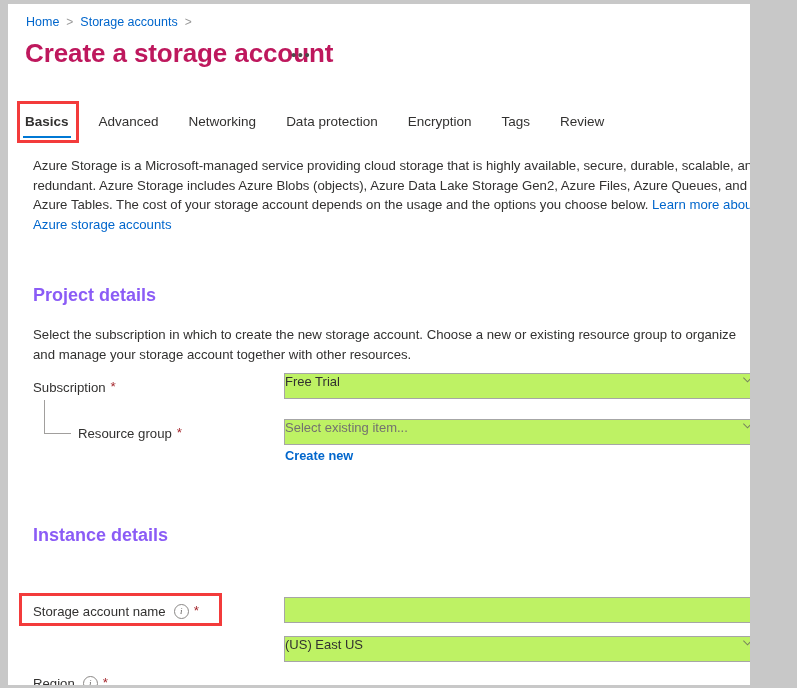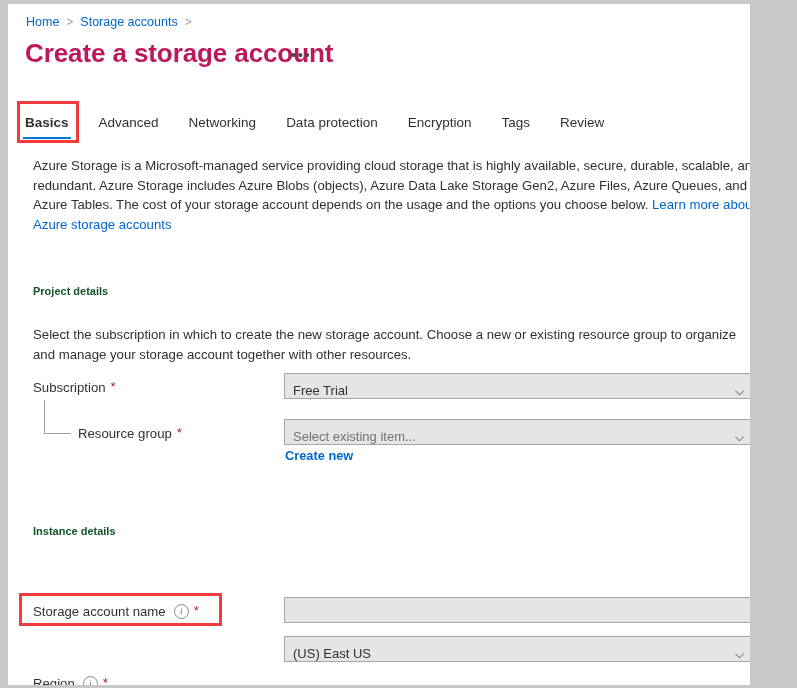--- a/index.html
+++ b/index.html
@@ -74,23 +74,23 @@
     color: #4a4a4a;
     letter-spacing: 1.5px;
     line-height: 14px;
     cursor: pointer;
   }
 
   
   .tabstrip {
     position: absolute;
     left: 17px;
-    top: 108px;
+    top: 100px;
     display: flex;
-    align-items: flex-start;
+    align-items: flex-end;
     height: 34px;
   }
   .tab {
     position: relative;
     font-size: 13.5px;
     color: #323130;
     padding: 3px 0 9px 0;
     margin-right: 30px;
     cursor: pointer;
     white-space: nowrap;
@@ -130,23 +130,23 @@
   }
   .inline-link {
     color: #0066cc;
     text-decoration: none;
     cursor: pointer;
   }
 
   .section-head {
     position: absolute;
     left: 25px;
-    font-size: 11px;
+    font-size: 18px;
     font-weight: 700;
-    color: #14532d;
+    color: #8b5cf6;
   }
   #head-project  { top: 281px; }
   #head-instance { top: 521px; }
 
   .section-desc {
     position: absolute;
     left: 25px;
     width: 725px;
     font-size: 13.2px;
     line-height: 19.5px;
@@ -206,24 +206,24 @@
   }
 
   
   .control {
     position: absolute;
     left: 276px;
     width: 470px;
     height: 26px;
     box-sizing: border-box;
     border: 1px solid #a6a6a6;
-    background: #e5e5e5;
+    background: #bef264;
     display: flex;
-    align-items: flex-end;
-    padding: 0 8px;
+    align-items: flex-start;
+    padding: 0 0;
     font-size: 13px;
     color: #323130;
     cursor: pointer;
   }
   .control.textbox { cursor: text; }
   .control .val { flex: 1; overflow: hidden; white-space: nowrap; }
   .control .val.placeholder { color: #73726f; }
   .chev {
     width: 11px;
     height: 11px;

